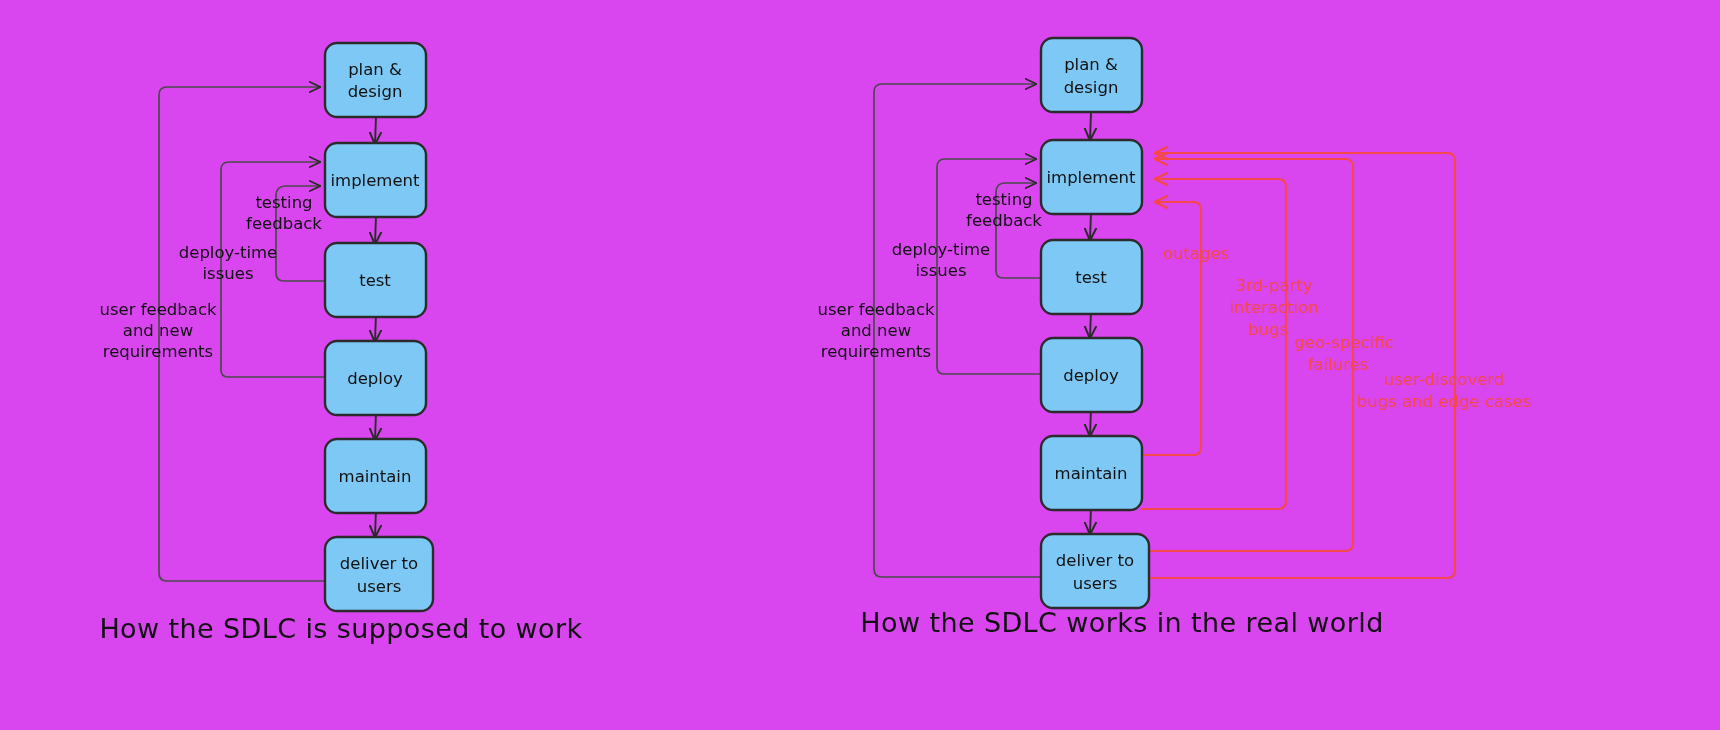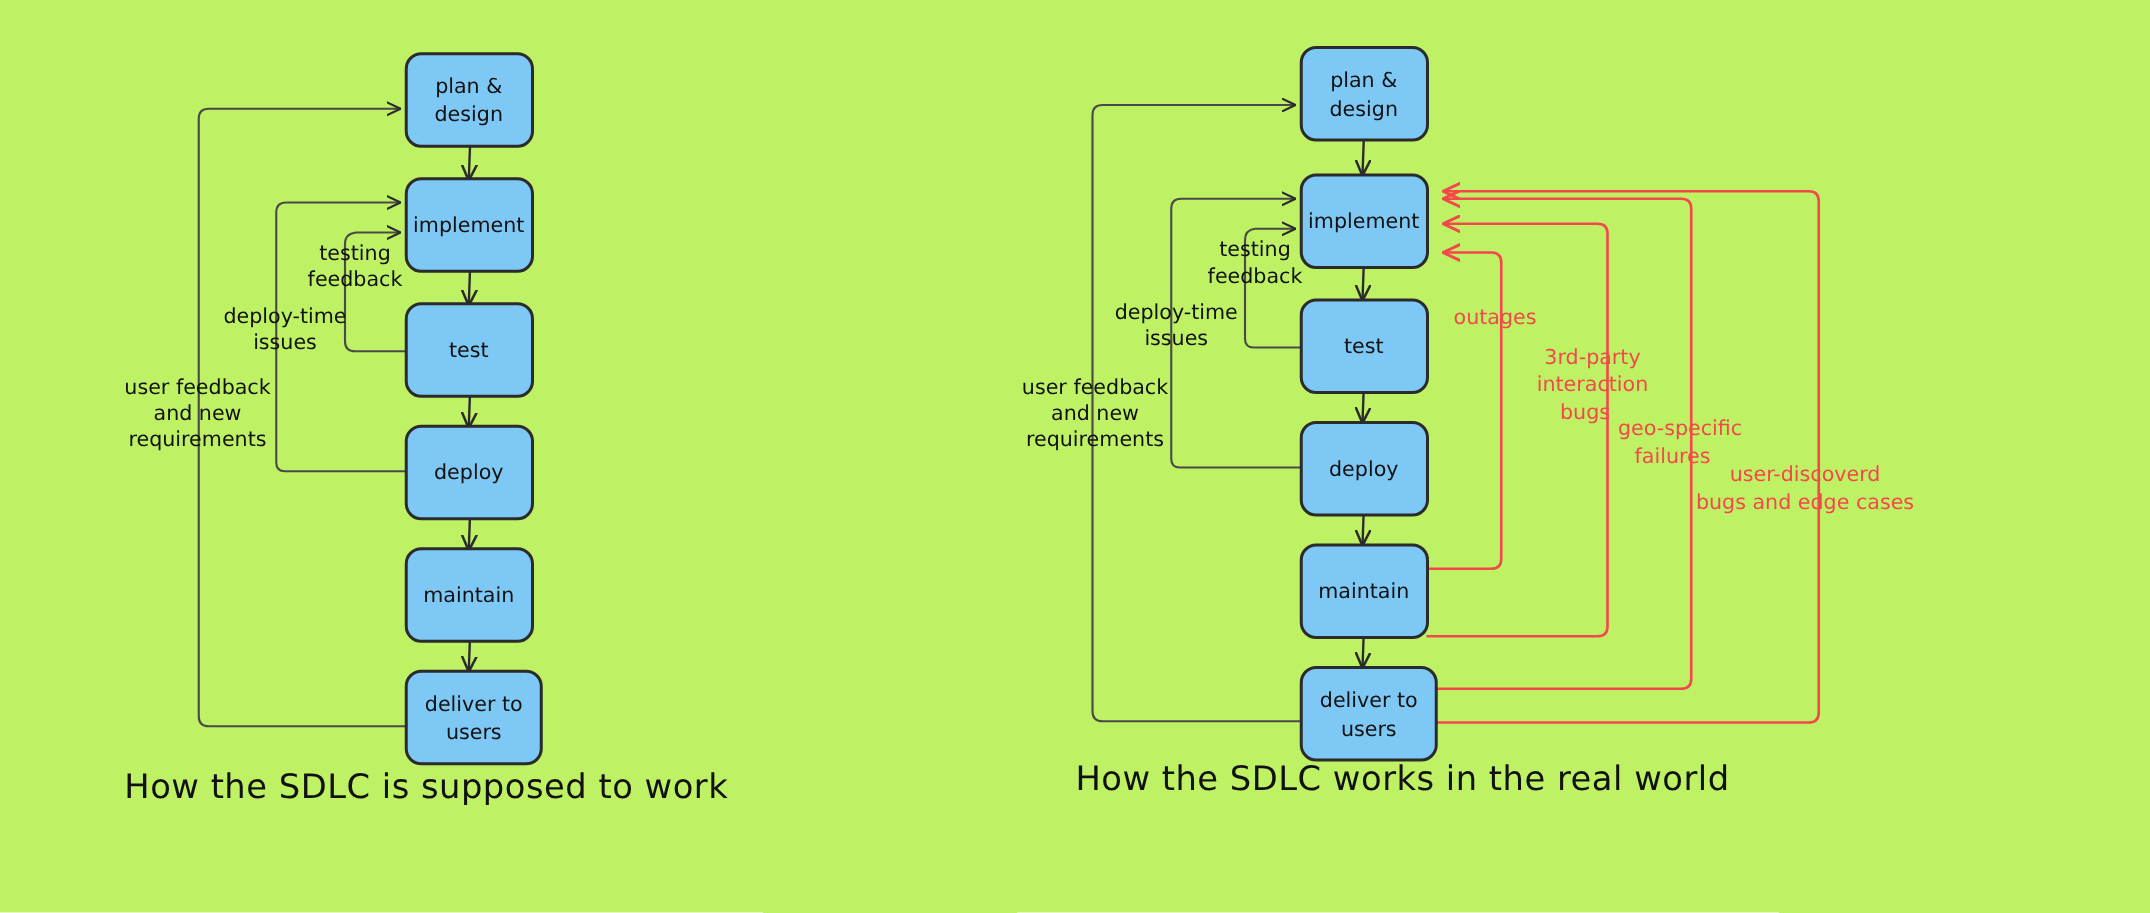--- a/index.html
+++ b/index.html
@@ -11,21 +11,21 @@
   body {
     width: 1720px;
     height: 730px;
     overflow: hidden;
     font-family: "DejaVu Sans", sans-serif;
   }
   #canvas {
     position: relative;
     width: 1720px;
     height: 730px;
-    background: #bef264;
+    background: #d946ef;
   }
   svg.diagram {
     display: block;
     position: absolute;
     top: 0;
     left: 0;
     width: 1720px;
     height: 730px;
   }
   .node-rect {

